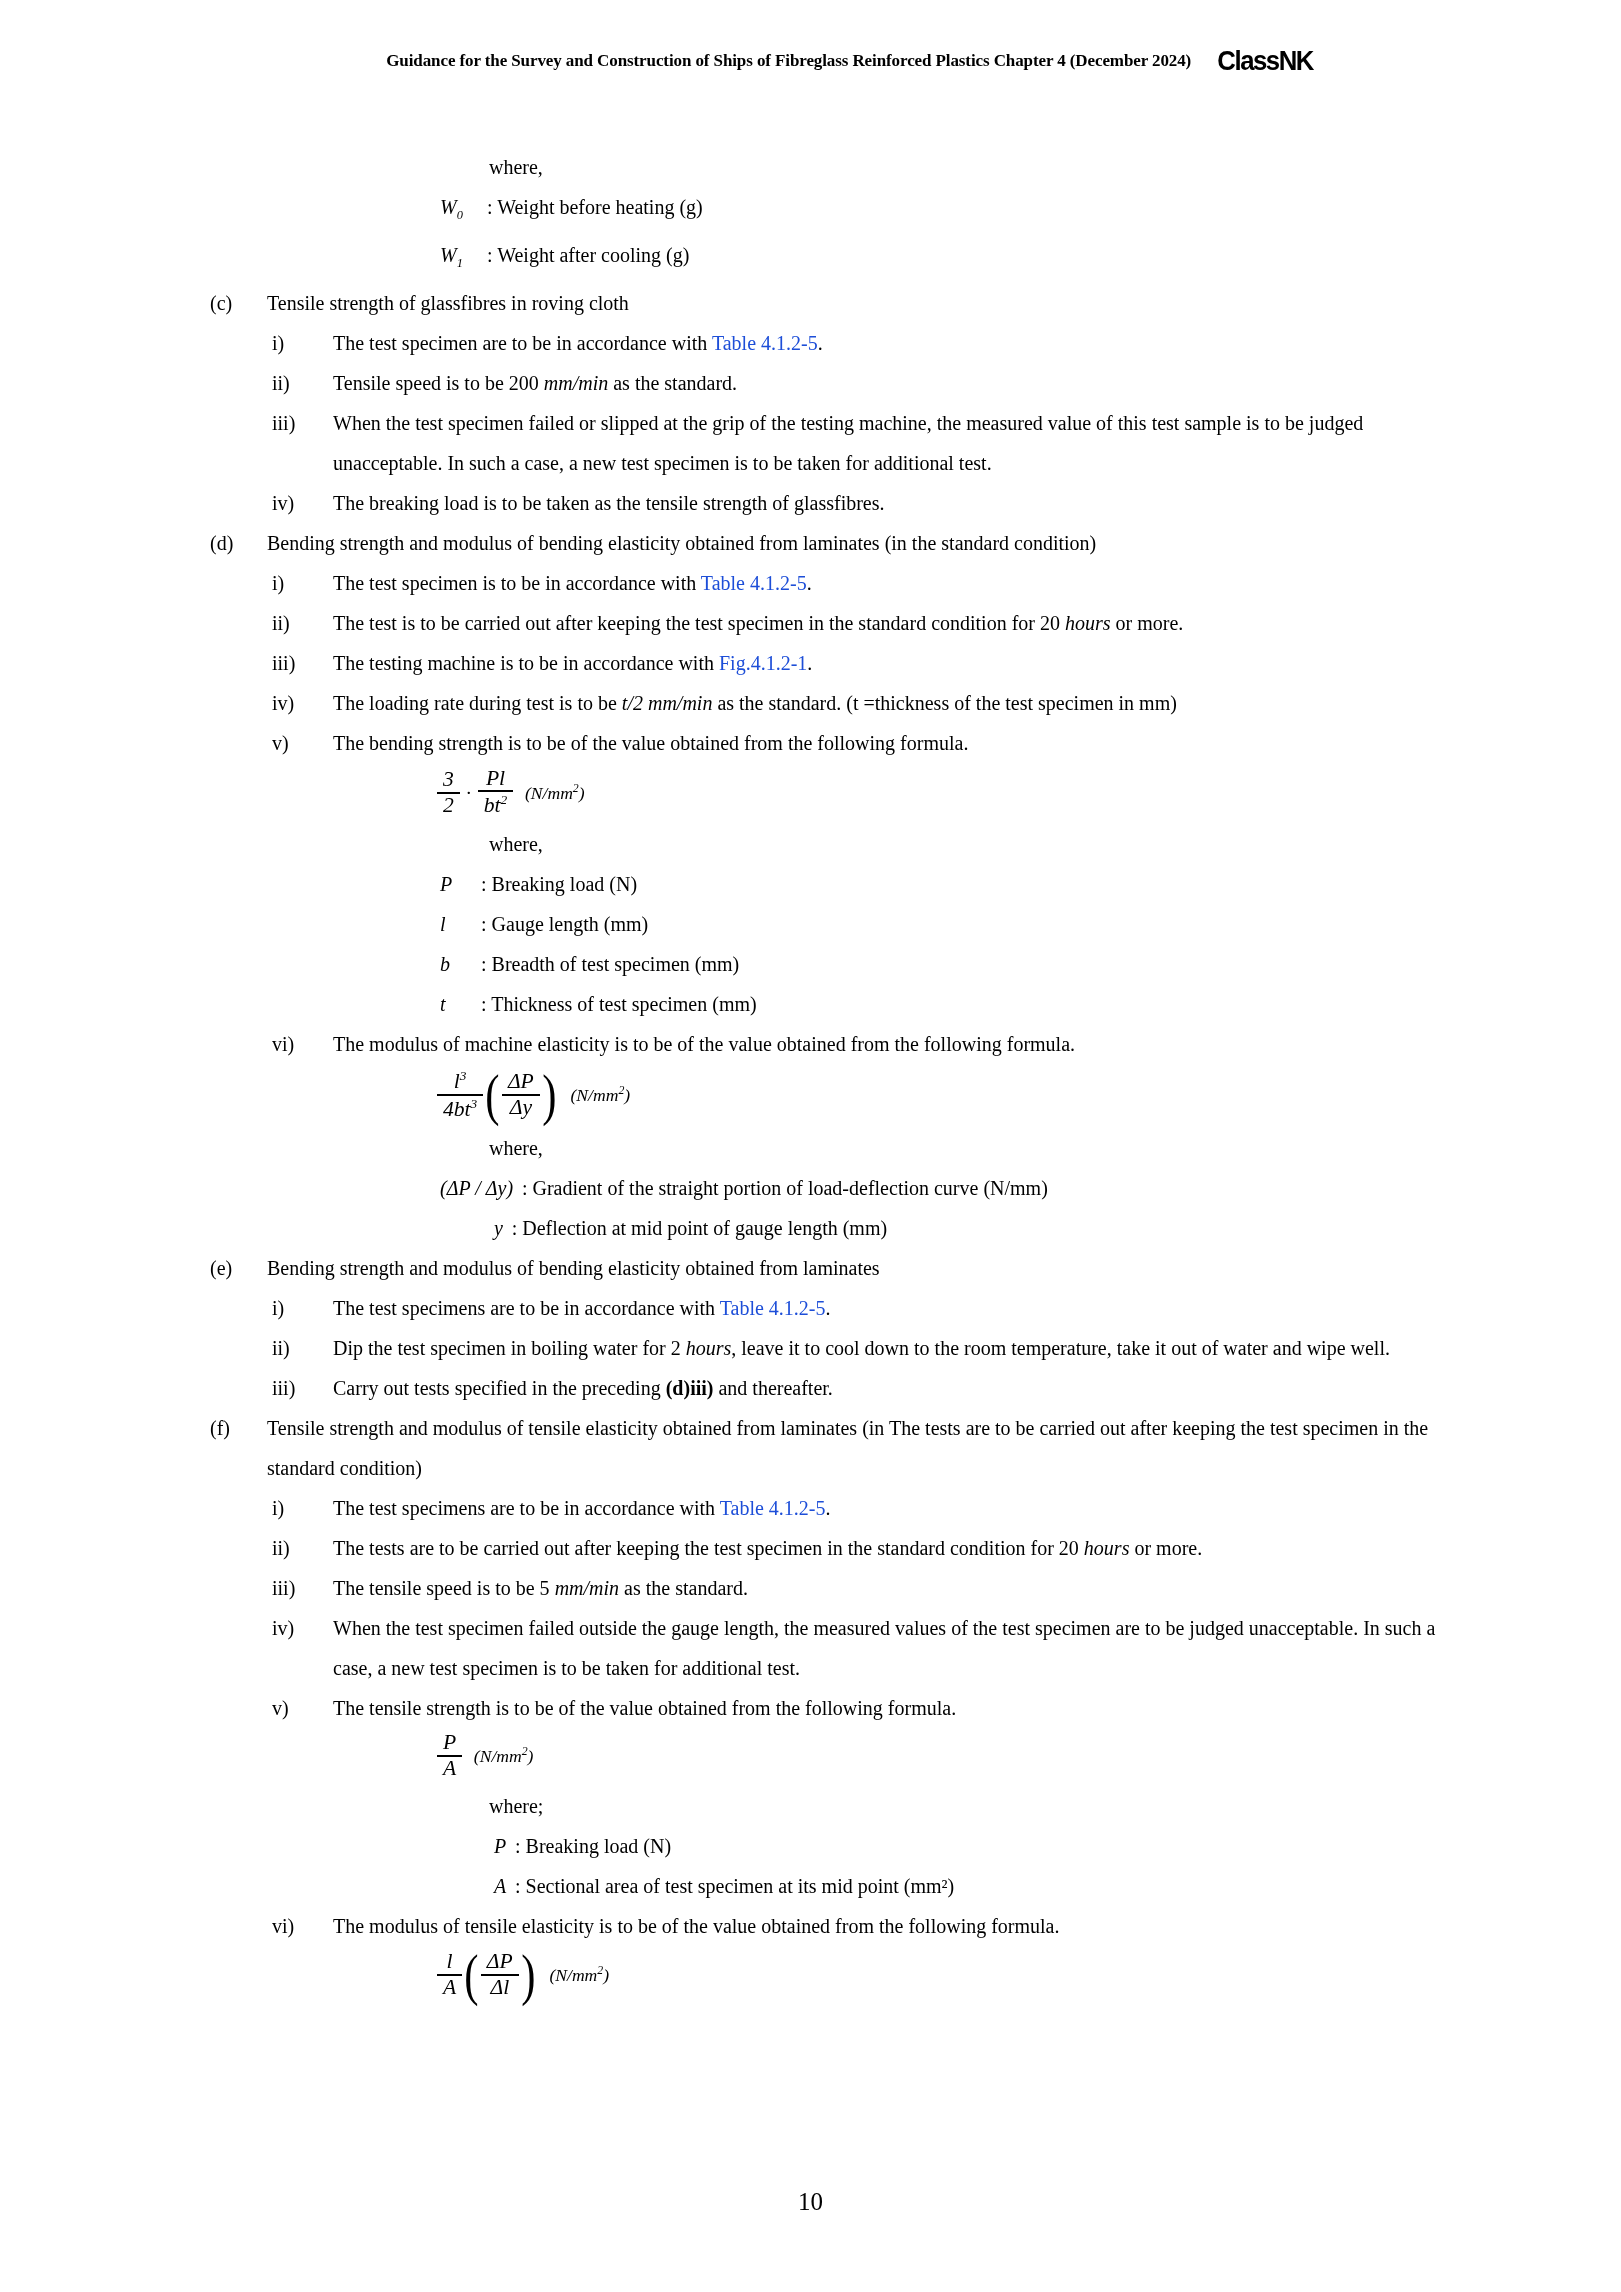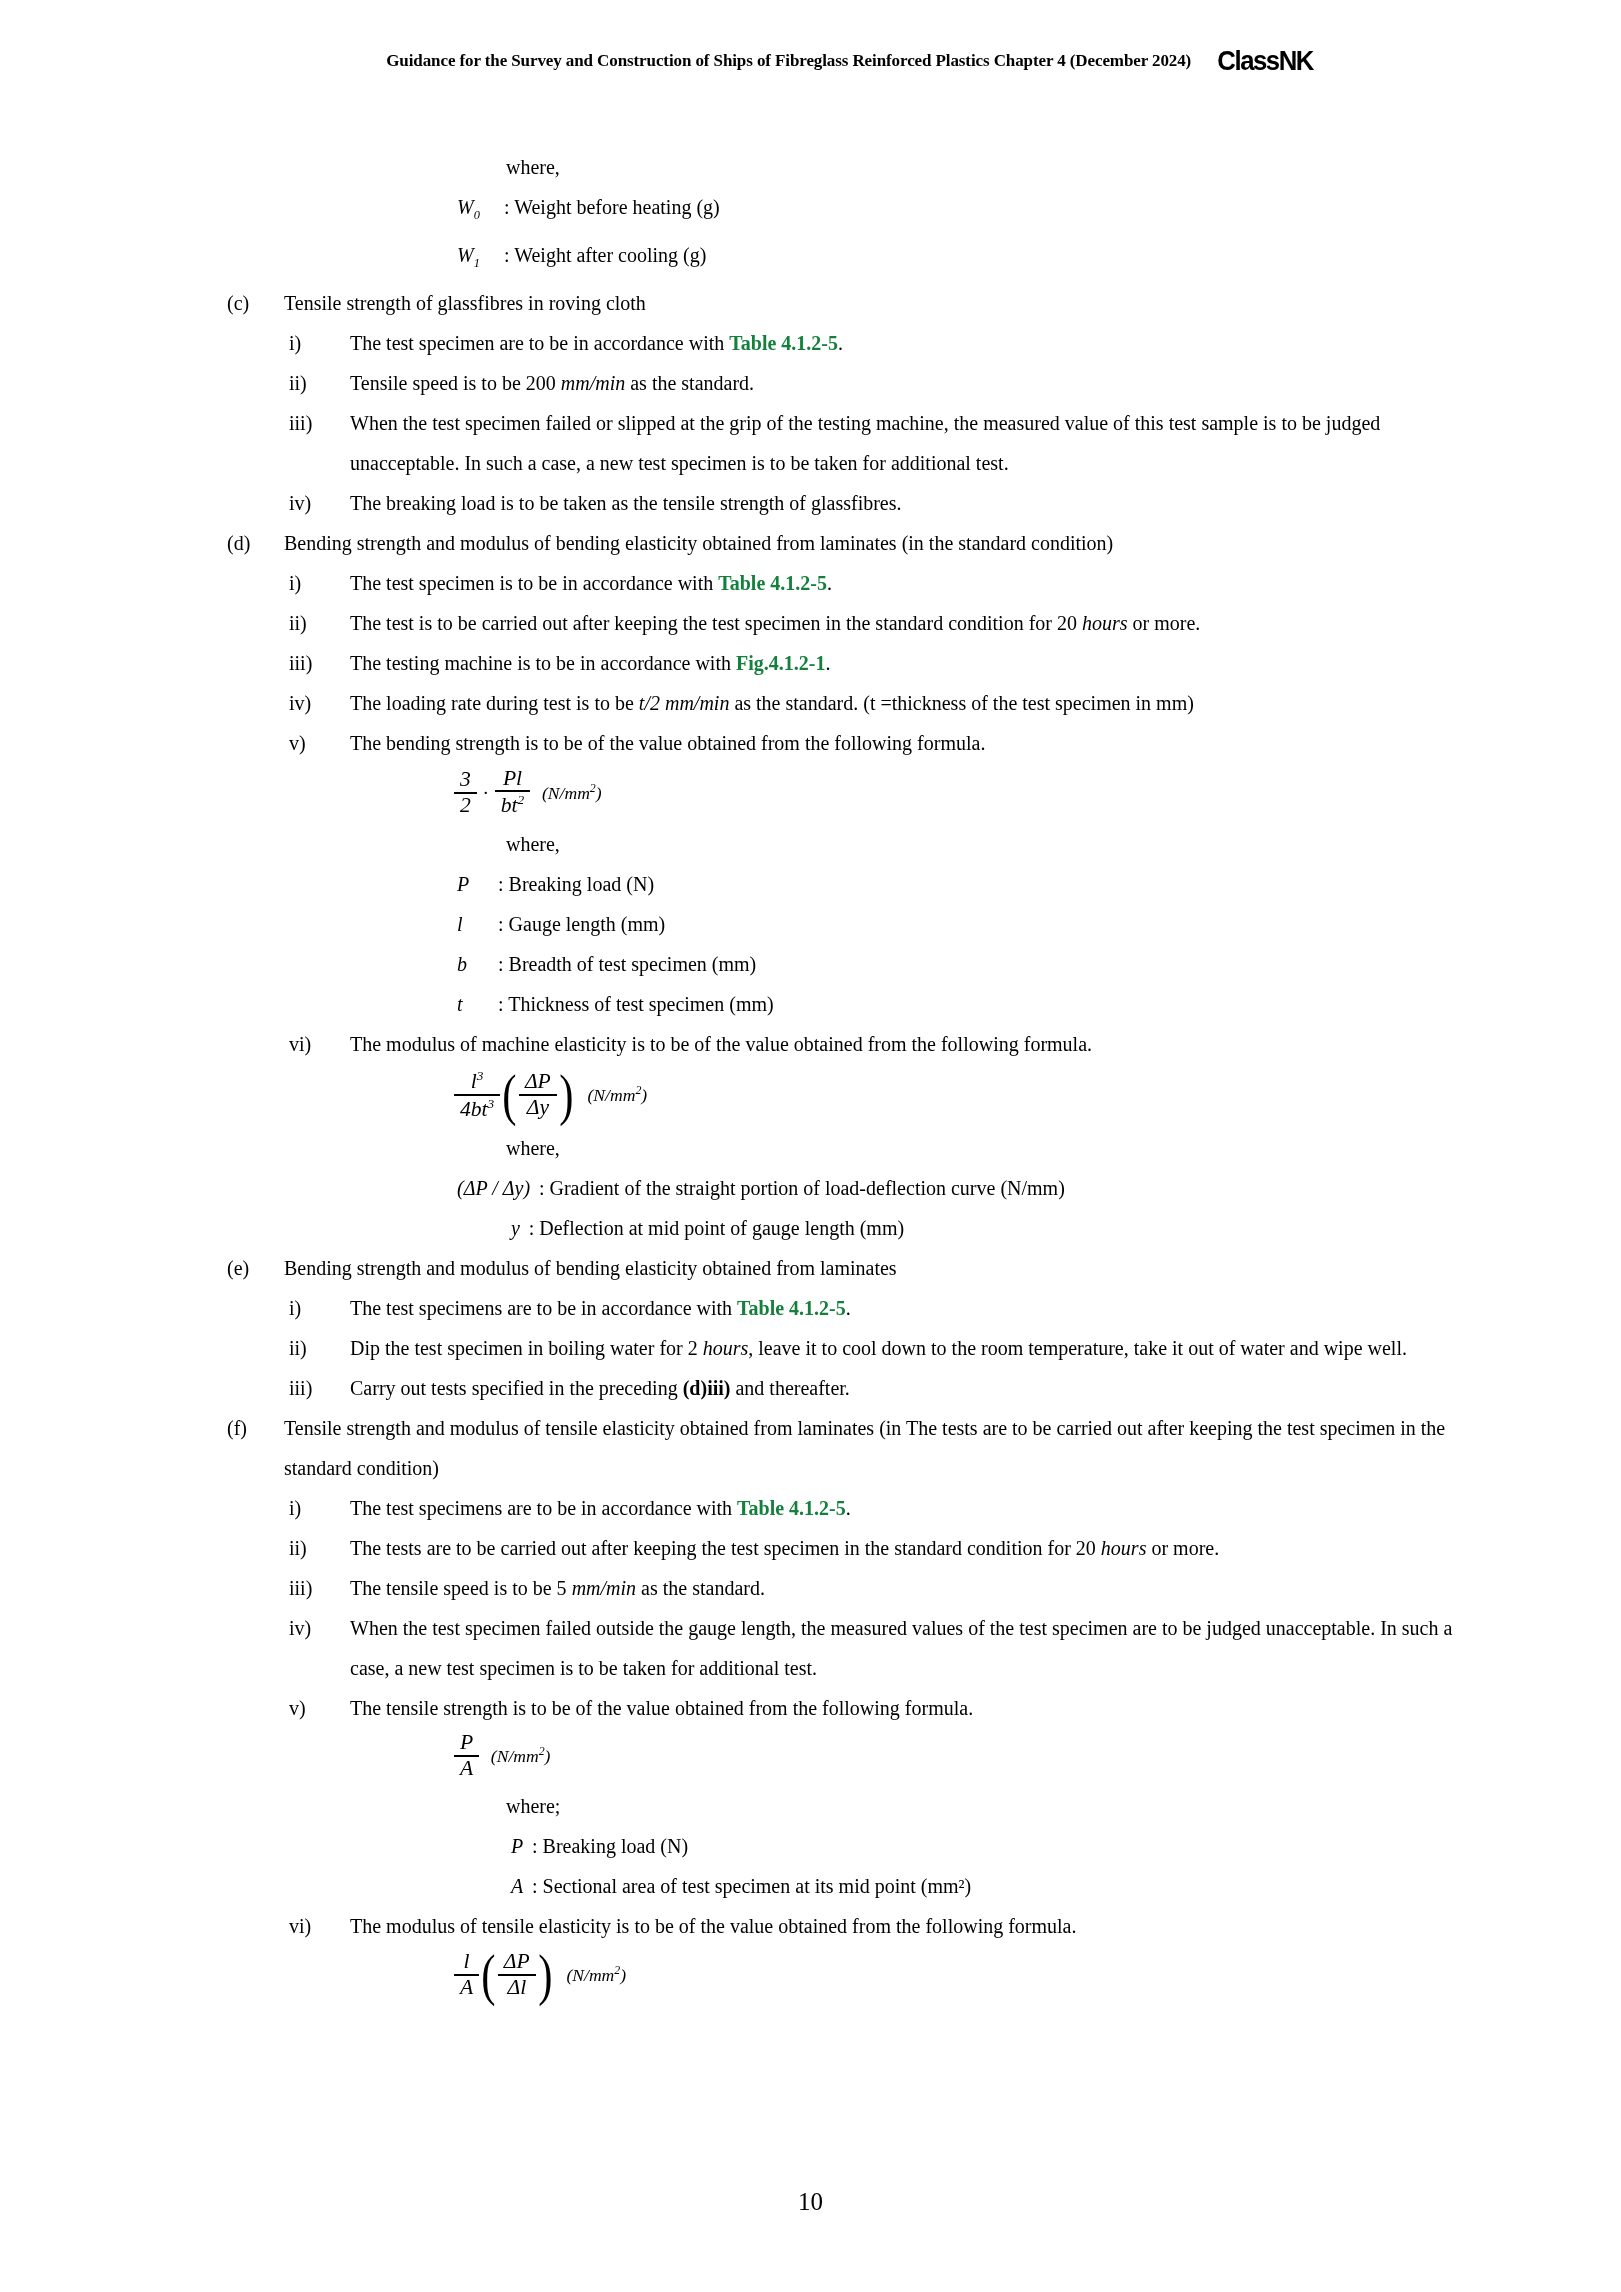--- a/index.html
+++ b/index.html
@@ -46,21 +46,21 @@
     letter-spacing: -1.6px;
     transform: scaleX(0.92);
     transform-origin: right center;
     line-height: 1;
     margin-left: 17.6px;
   }
 
   
   .content {
     position: absolute;
-    left: 227px;
+    left: 210px;
     top: 147px;
     width: 1247px;
     font-size: 20px;
     line-height: 40px;
   }
 
   
   .row {
     display: flex;
     align-items: flex-start;
@@ -120,22 +120,22 @@
   }
 
   .top-where { margin-left: 279px; }
 
   .w-line { display: flex; margin-left: 230px; }
   .w-line .sym { width: 47px; flex: 0 0 auto; font-style: italic; }
 
   em, .it { font-style: italic; }
   .bold { font-weight: bold; }
   .ref {
-    color: #15803d;
-    font-weight: bold;
+    color: #1d4ed8;
+    font-weight: normal;
   }
 
   
   .formula {
     display: flex;
     align-items: center;
     margin-left: 227px;
     font-style: italic;
     font-size: 21.6px;
     line-height: 1;

